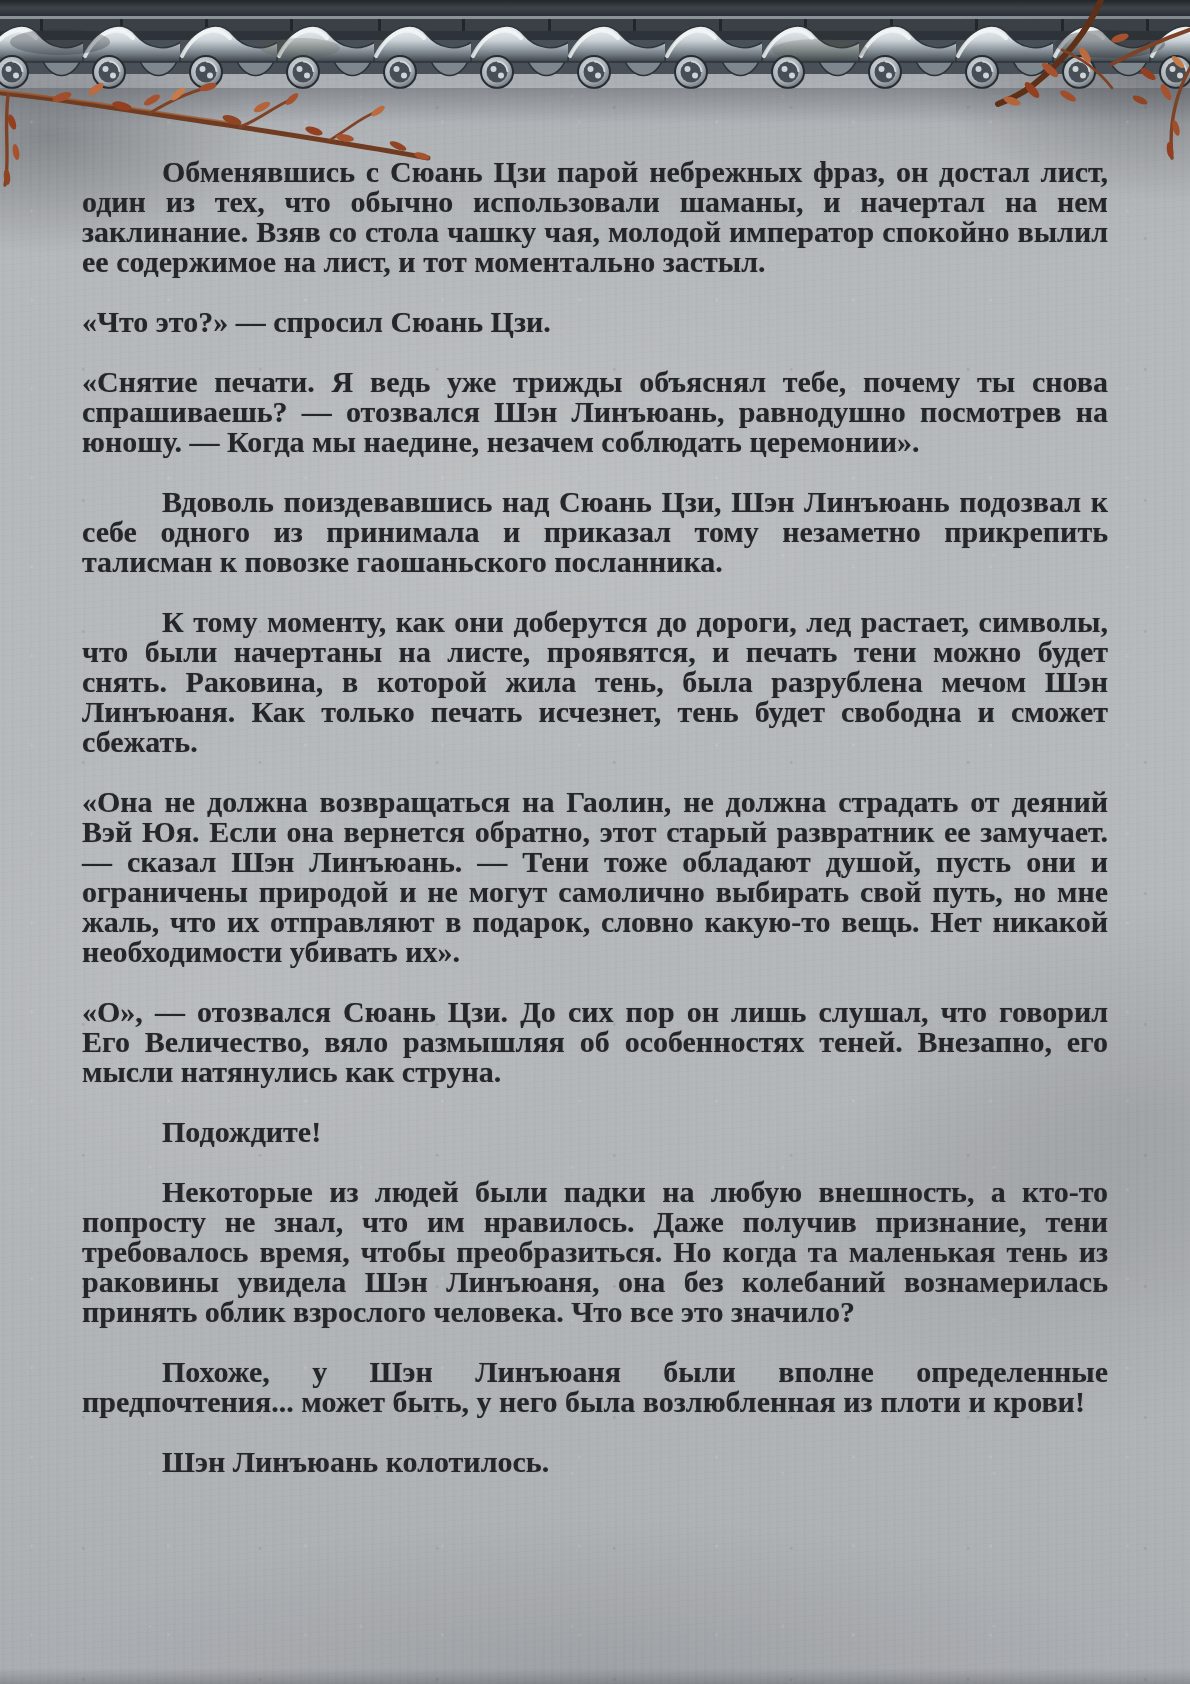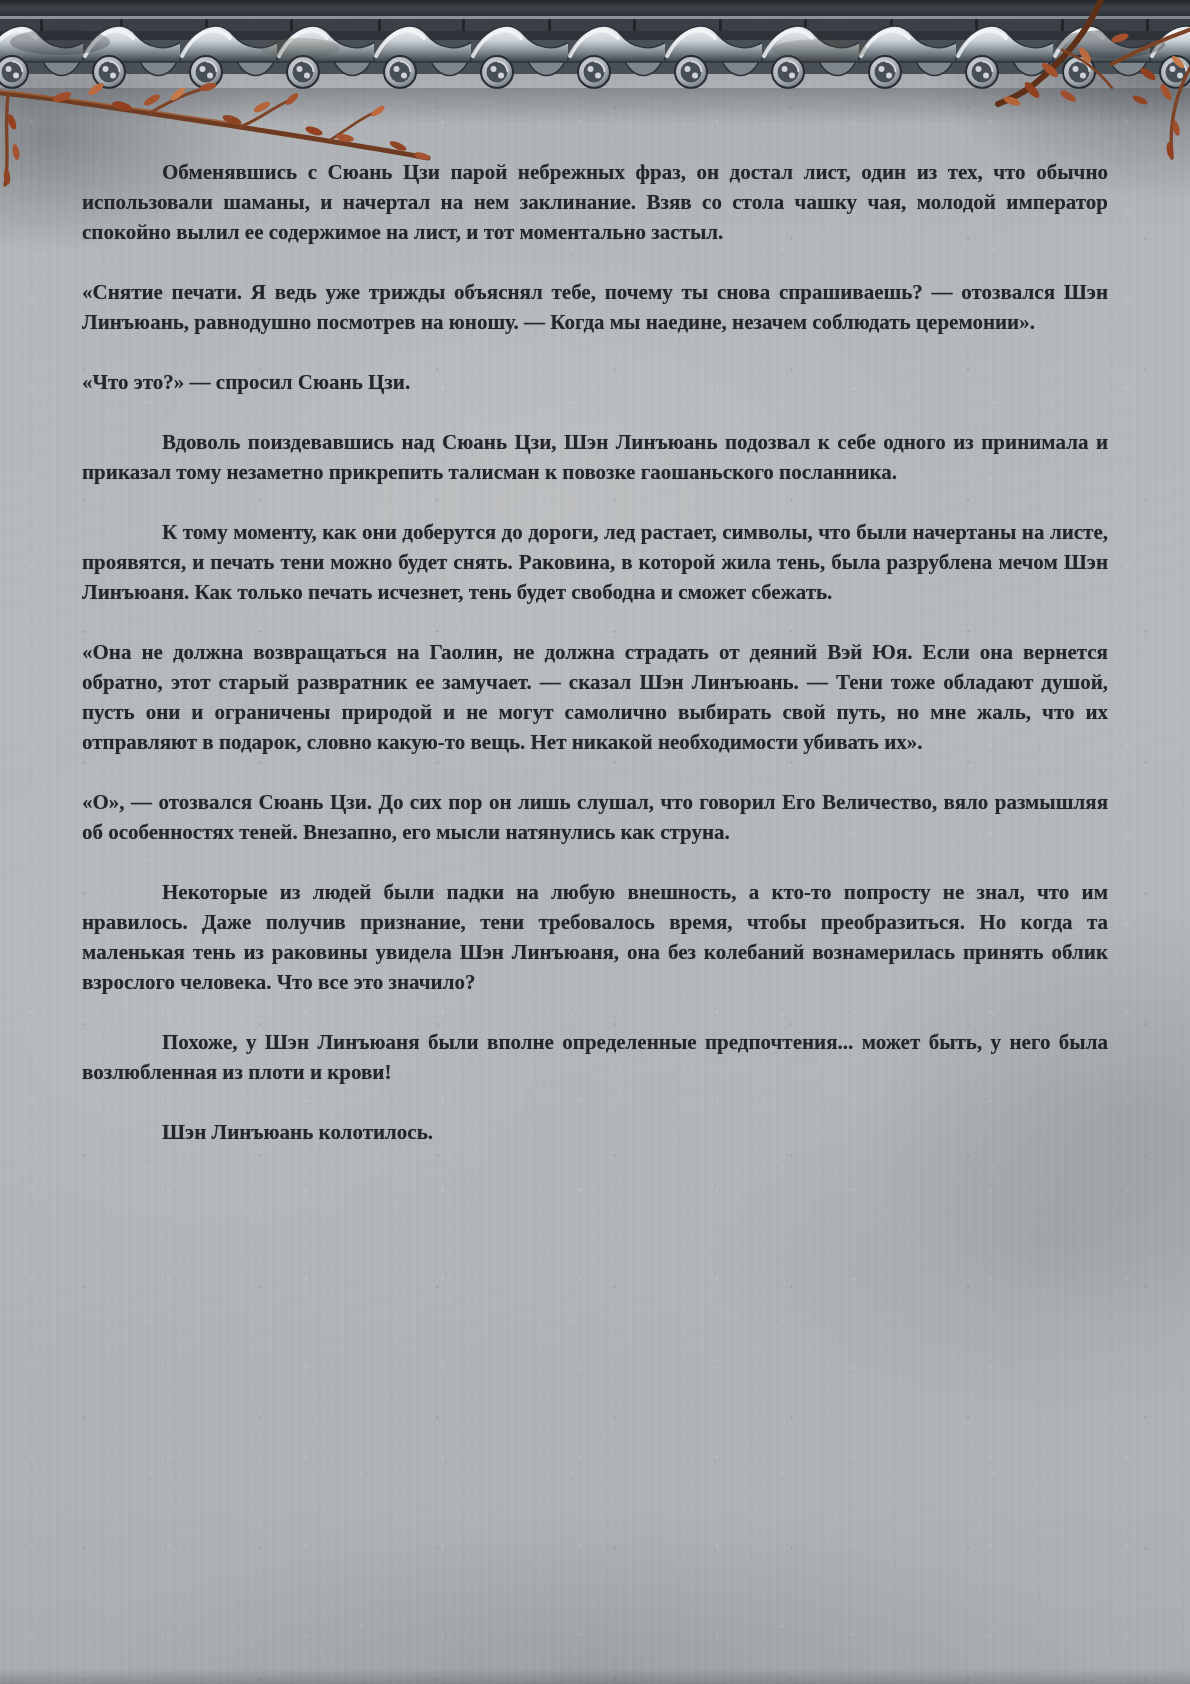--- a/index.html
+++ b/index.html
@@ -42,21 +42,21 @@
   .bottom-shade {
     position: absolute; left: 0; right: 0; bottom: 0; height: 16px; pointer-events: none;
     background: linear-gradient(rgba(58,62,68,0), rgba(58,62,68,0.28));
   }
   .roof-border { position: absolute; top: 0; left: 0; pointer-events: none; }
   .content {
     position: absolute;
     left: 82px; top: 157px; width: 1026px;
     color: #24262a;
     font-weight: 700;
-    font-size: 21px;
+    font-size: 30px;
     line-height: 30px;
     text-align: justify;
     text-shadow: 0 0 1px rgba(38,40,44,0.35);
   }
   .content p { margin: 0 0 30px 0; }
   .content p.indent { text-indent: 80px; }
 </style>
 </head>
 <body>
 
@@ -187,25 +187,26 @@
         <ellipse cx="1178" cy="62" rx="8" ry="3.2" fill="#c57b4a" transform="rotate(45 1178 62)"></ellipse>
         <ellipse cx="1140" cy="100" rx="8" ry="3.2" fill="#8f4524" transform="rotate(25 1140 100)"></ellipse>
         <ellipse cx="1176" cy="128" rx="8" ry="3.2" fill="#a14e2c" transform="rotate(75 1176 128)"></ellipse>
         <ellipse cx="1170" cy="150" rx="8" ry="3.2" fill="#933f20" transform="rotate(82 1170 150)"></ellipse>
       </g>
     </g>
   </svg>
 
   <div class="content">
     <p class="indent">Обменявшись с Сюань Цзи парой небрежных фраз, он достал лист, один из тех, что обычно использовали шаманы, и начертал на нем заклинание. Взяв со стола чашку чая, молодой император спокойно вылил ее содержимое на лист, и тот моментально застыл.</p>
+    <p>«Что это?» — спросил Сюань Цзи.</p>
     <p>«Снятие печати. Я ведь уже трижды объяснял тебе, почему ты снова спрашиваешь? — отозвался Шэн Линъюань, равнодушно посмотрев на юношу. — Когда мы наедине, незачем соблюдать церемонии».</p>
-    <p>«Что это?» — спросил Сюань Цзи.</p>
     <p class="indent">Вдоволь поиздевавшись над Сюань Цзи, Шэн Линъюань подозвал к себе одного из принимала и приказал тому незаметно прикрепить талисман к повозке гаошаньского посланника.</p>
     <p class="indent">К тому моменту, как они доберутся до дороги, лед растает, символы, что были начертаны на листе, проявятся, и печать тени можно будет снять. Раковина, в которой жила тень, была разрублена мечом Шэн Линъюаня. Как только печать исчезнет, тень будет свободна и сможет сбежать.</p>
     <p>«Она не должна возвращаться на Гаолин, не должна страдать от деяний Вэй Юя. Если она вернется обратно, этот старый развратник ее замучает. — сказал Шэн Линъюань. — Тени тоже обладают душой, пусть они и ограничены природой и не могут самолично выбирать свой путь, но мне жаль, что их отправляют в подарок, словно какую-то вещь. Нет никакой необходимости убивать их».</p>
     <p>«О», — отозвался Сюань Цзи. До сих пор он лишь слушал, что говорил Его Величество, вяло размышляя об особенностях теней. Внезапно, его мысли натянулись как струна.</p>
+    <p class="indent">Подождите!</p>
     <p class="indent">Некоторые из людей были падки на любую внешность, а кто-то попросту не знал, что им нравилось. Даже получив признание, тени требовалось время, чтобы преобразиться. Но когда та маленькая тень из раковины увидела Шэн Линъюаня, она без колебаний вознамерилась принять облик взрослого человека. Что все это значило?</p>
     <p class="indent">Похоже, у Шэн Линъюаня были вполне определенные предпочтения... может быть, у него была возлюбленная из плоти и крови!</p>
     <p class="indent">Шэн Линъюань колотилось.</p>
   </div>
 
   <div class="bottom-shade"></div>
 </div>
 
 </body></html>

